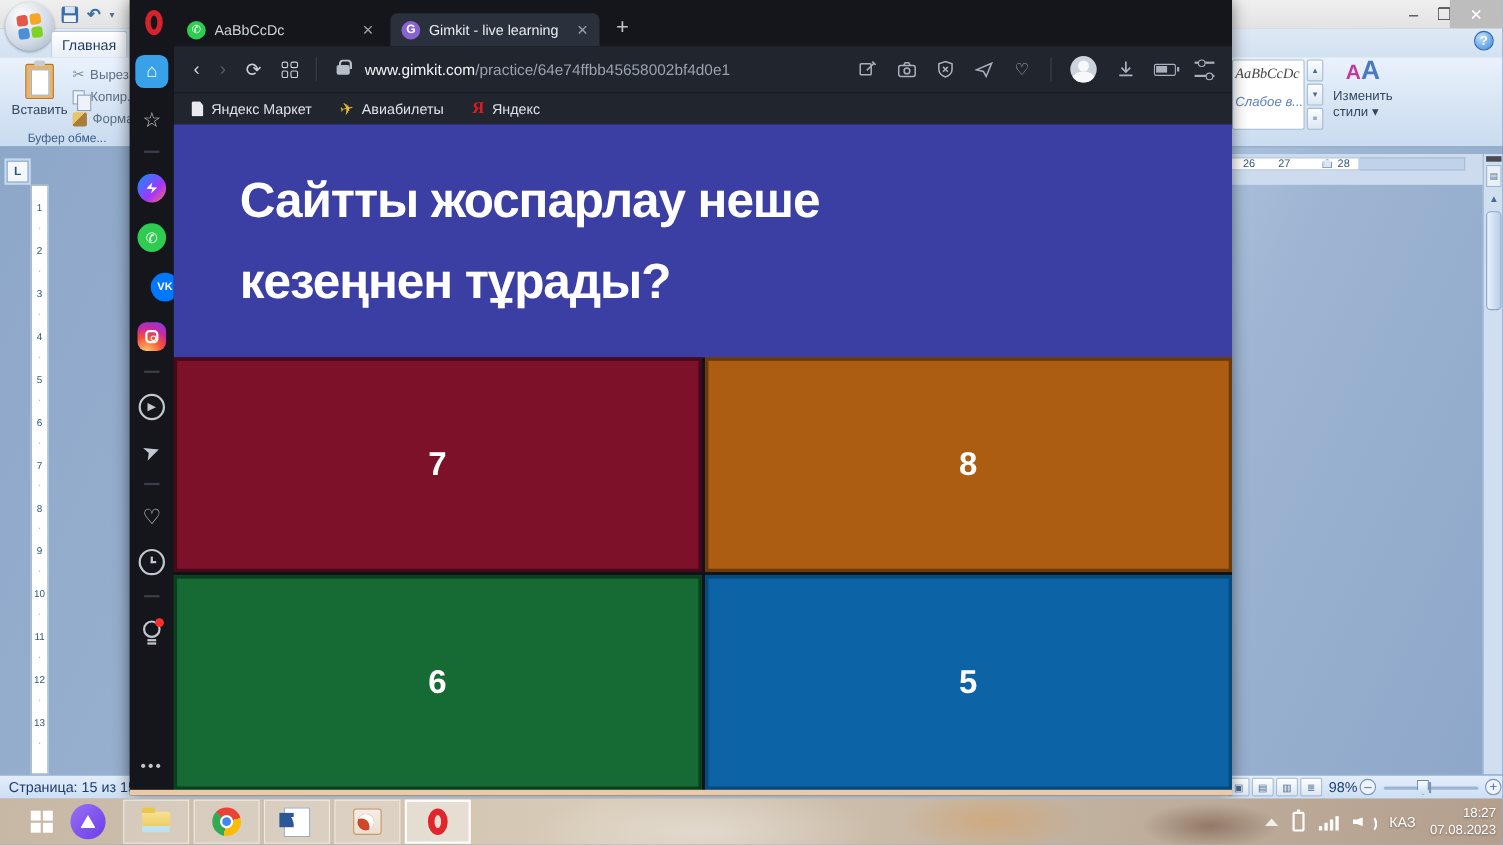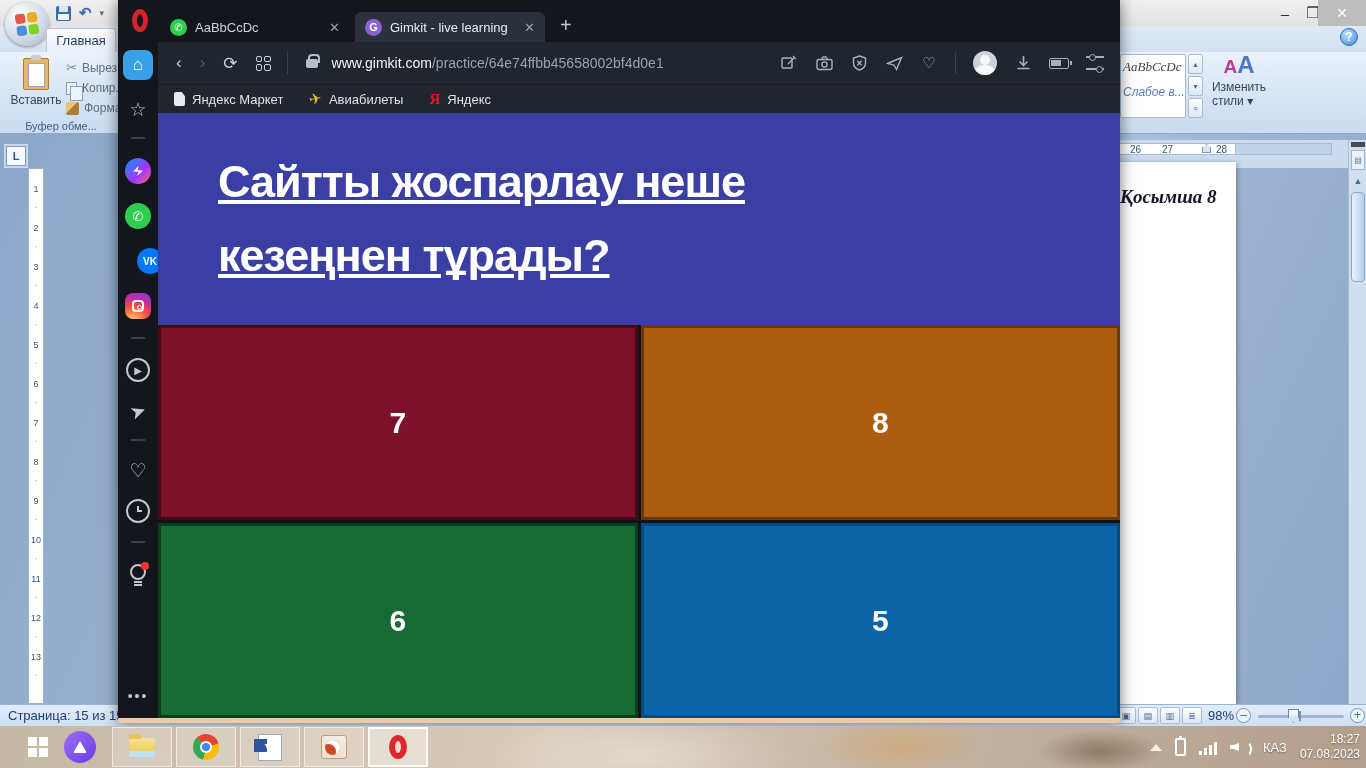--- a/index.html
+++ b/index.html
@@ -153,21 +153,21 @@
 .clock-hands::before{content:"";position:absolute;left:4px;top:0;width:2px;height:6px;background:#c3c8d0;}
 .clock-hands::after{content:"";position:absolute;left:4px;top:4px;width:5px;height:2px;background:#c3c8d0;}
 .s-bulb{margin-top:19px;position:relative;width:24px;height:26px;}
 .bulb-glass{width:16px;height:16px;border:2px solid #c3c8d0;border-radius:50%;margin:2px auto 0;}
 .bulb-base{width:8px;height:5px;border-top:2px solid #c3c8d0;border-bottom:2px solid #c3c8d0;margin:1px auto 0;}
 .red-dot{position:absolute;right:1px;top:0;width:8px;height:8px;border-radius:50%;background:#ff2e2e;}
 .s-dots{margin-top:auto;margin-bottom:14px;color:#c3c8d0;font-size:14px;letter-spacing:2px;}
 
 .o-content{position:absolute;left:40px;top:113px;right:0;bottom:5px;background:#10131a;}
 .q-panel{position:absolute;left:0;top:0;right:0;height:212px;display:flex;align-items:center;}
-.q-text{margin-left:60px;width:720px;color:#fff;font-size:45px;font-weight:bold;letter-spacing:-1px;line-height:1.65;text-decoration:underline;}
+.q-text{margin-left:60px;width:720px;color:#fff;font-size:45px;font-weight:bold;letter-spacing:-1px;line-height:1.65;}
 .q-grid{position:absolute;left:0;top:212px;right:0;bottom:0;display:grid;grid-template-columns:1fr 1fr;grid-template-rows:1fr 1fr;gap:3px;}
 .tile{border:3px solid;display:flex;align-items:center;justify-content:center;color:#fff;font-size:30px;font-weight:bold;}
 .o-bottom{position:absolute;left:0;bottom:0;width:100%;height:5px;background:#eec9a6;}
 
 
 .taskbar{position:absolute;left:0;top:726px;width:1366px;height:42px;background:linear-gradient(#cfc1b0,#b9ab9a);overflow:hidden;}
 .tb-wall{position:absolute;inset:0;background:
   radial-gradient(ellipse 220px 60px at 640px 30px,rgba(255,255,255,.35),transparent 70%),
   radial-gradient(ellipse 120px 40px at 900px 20px,rgba(214,160,100,.55),transparent 70%),
   radial-gradient(ellipse 90px 30px at 1100px 25px,rgba(90,60,40,.45),transparent 70%),
@@ -288,23 +288,20 @@
         <div class="vr-num">6</div>
         <div class="vr-num">7</div>
         <div class="vr-num">8</div>
         <div class="vr-num">9</div>
         <div class="vr-num">10</div>
         <div class="vr-num">11</div>
         <div class="vr-num">12</div>
         <div class="vr-num">13</div>
       </div>
 
-    <div class="doc-page">
-      <div class="doc-text">Қосымша 8</div>
-    </div>
 
     <div class="vscroll">
       <div class="vs-split"></div>
       <div class="vs-browse">▤</div>
       <div class="vs-up">▲</div>
       <div class="vs-thumb"></div>
     </div>
 
     <div class="statusbar">
       <span class="sb-page">Страница: 15 из 15</span>

